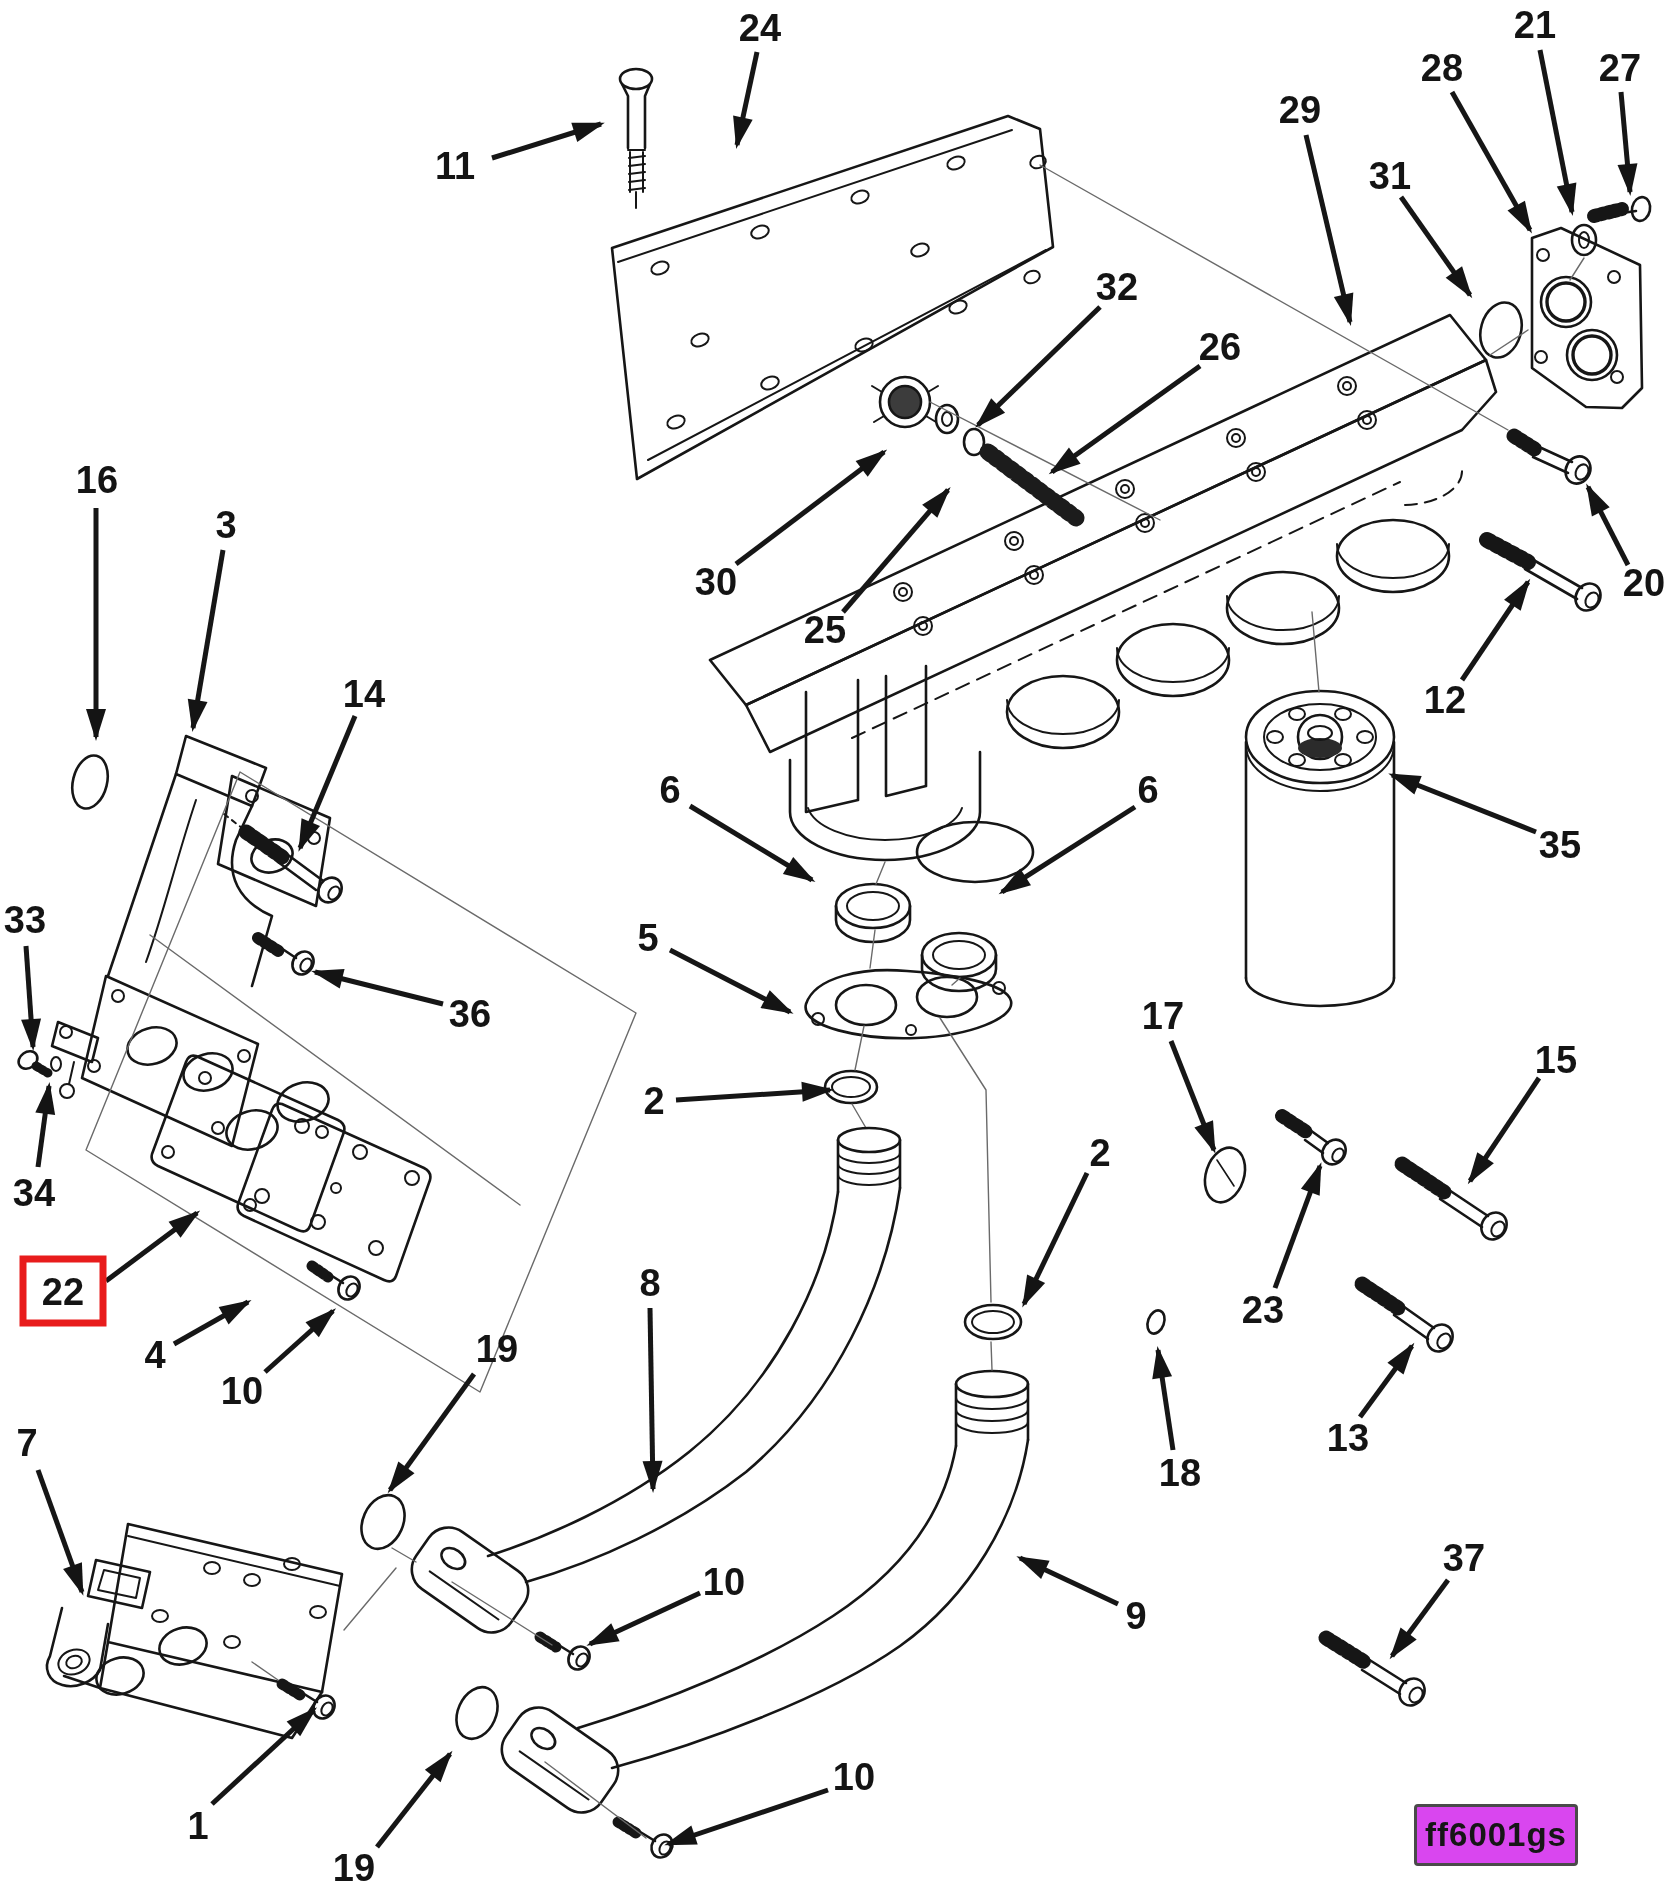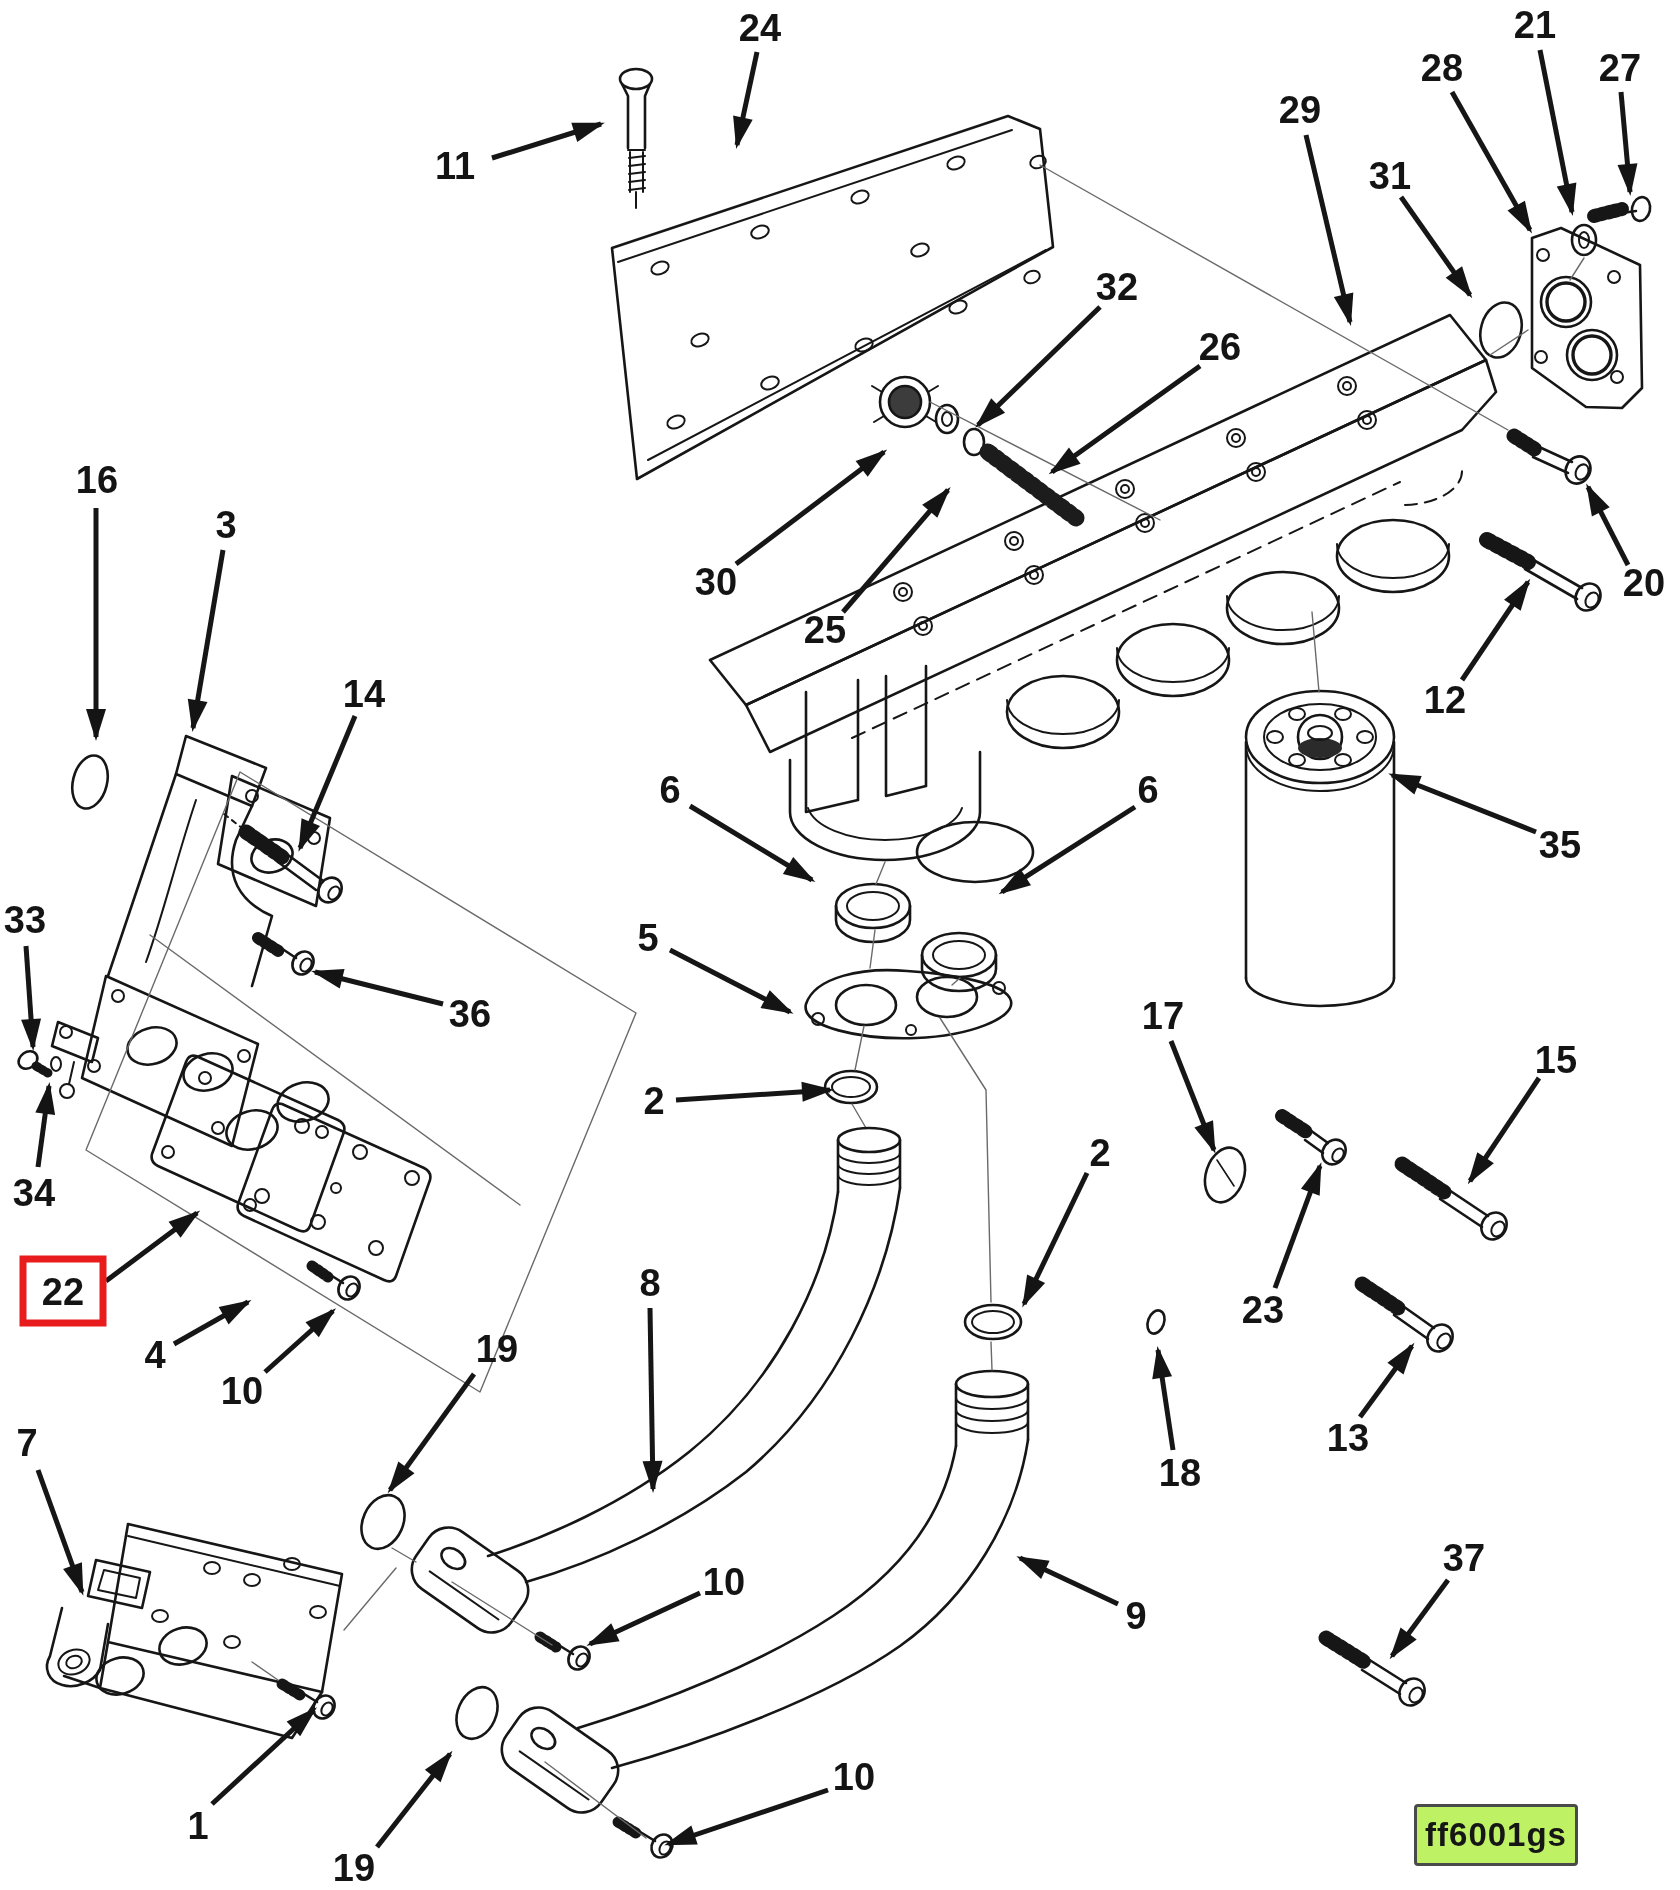--- a/index.html
+++ b/index.html
@@ -1,21 +1,21 @@
 <!DOCTYPE html>
 <html><head>
 <meta charset="utf-8">
 <style>
   html,body{margin:0;padding:0;background:#ffffff;}
   .canvas{position:relative;width:1680px;height:1890px;background:#fff;overflow:hidden;
           font-family:"Liberation Sans", sans-serif;}
   svg{position:absolute;left:0;top:0;}
   .figcode{position:absolute;left:1414px;top:1804px;width:158px;height:56px;
            border:3px solid #4a4a4a;border-radius:4px;display:flex;align-items:center;justify-content:center;
-           font-weight:bold;font-size:33px;color:#161616;letter-spacing:1px;background:#bef264;}
+           font-weight:bold;font-size:33px;color:#161616;letter-spacing:1px;background:#d946ef;}
   text.callout{font-family:"Liberation Sans",sans-serif;font-weight:bold;font-size:38px;fill:#141414;}
 </style>
 </head>
 <body>
 
 <div class="canvas">
 
 <svg width="1680" height="1890" viewBox="0 0 1680 1890">
   <defs>
     <marker id="ah" markerUnits="userSpaceOnUse" markerWidth="36" markerHeight="26" refX="29" refY="11" orient="auto">

